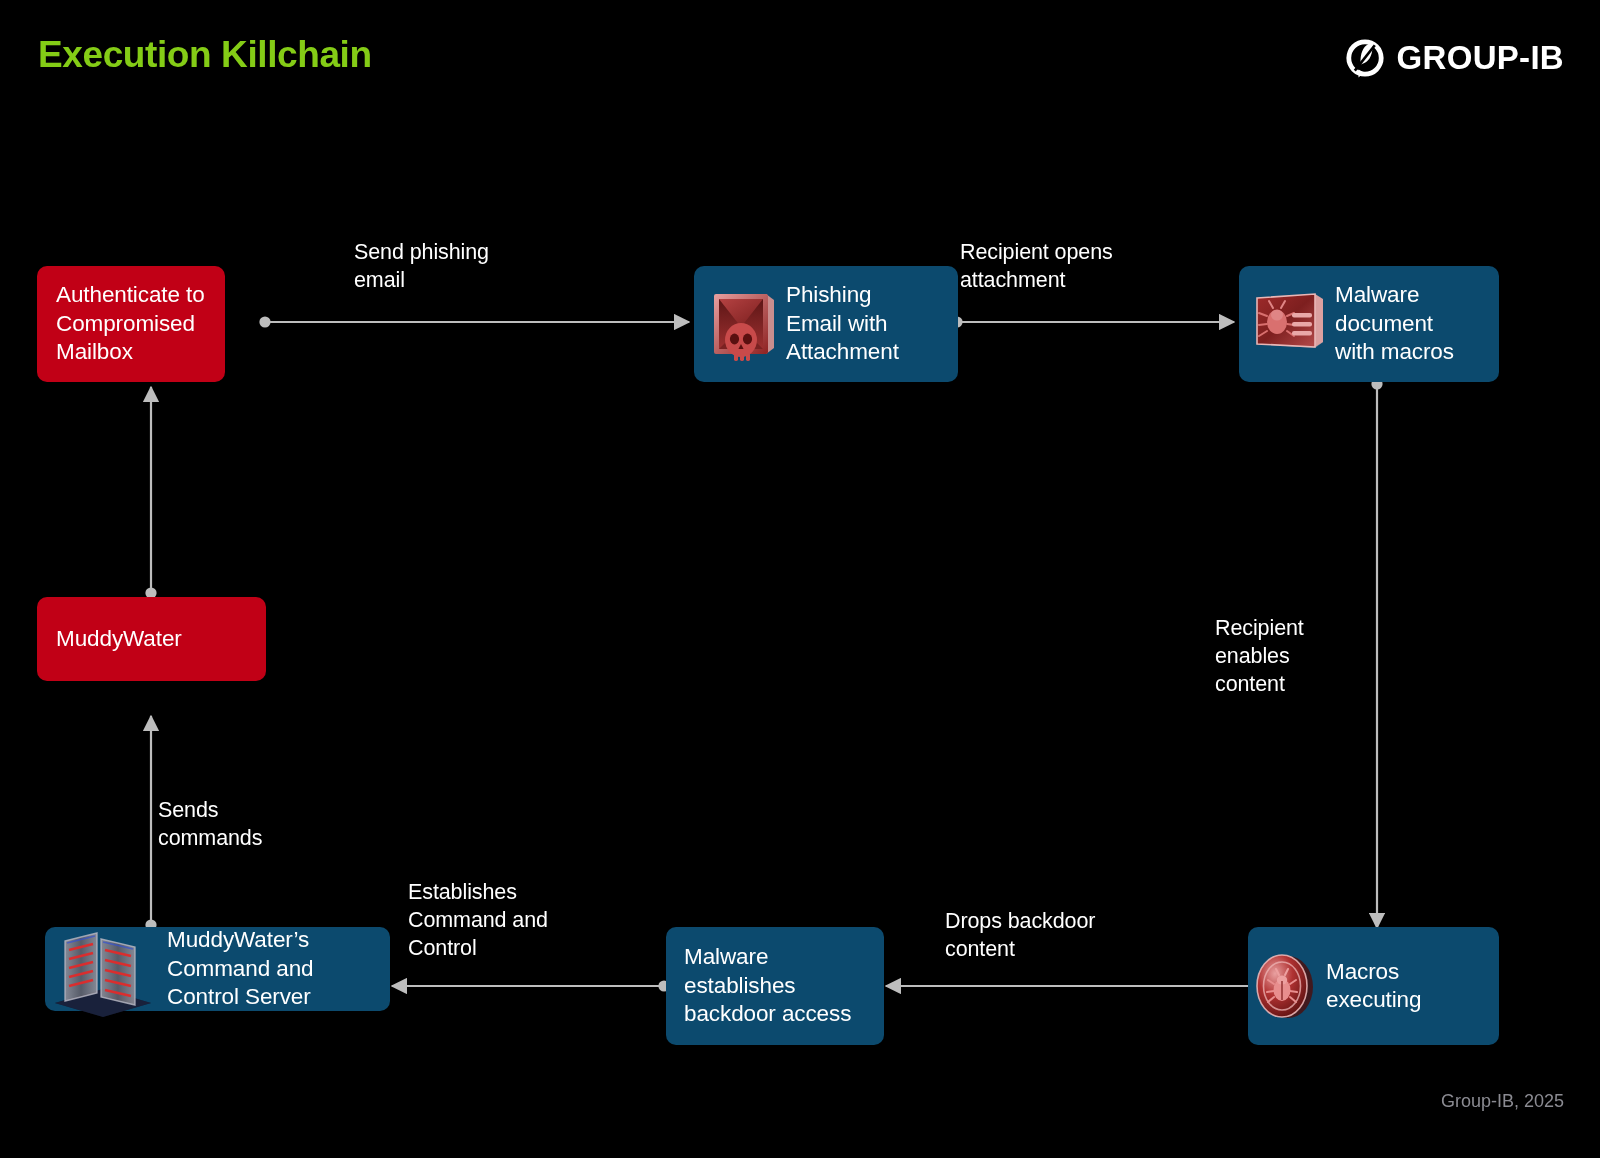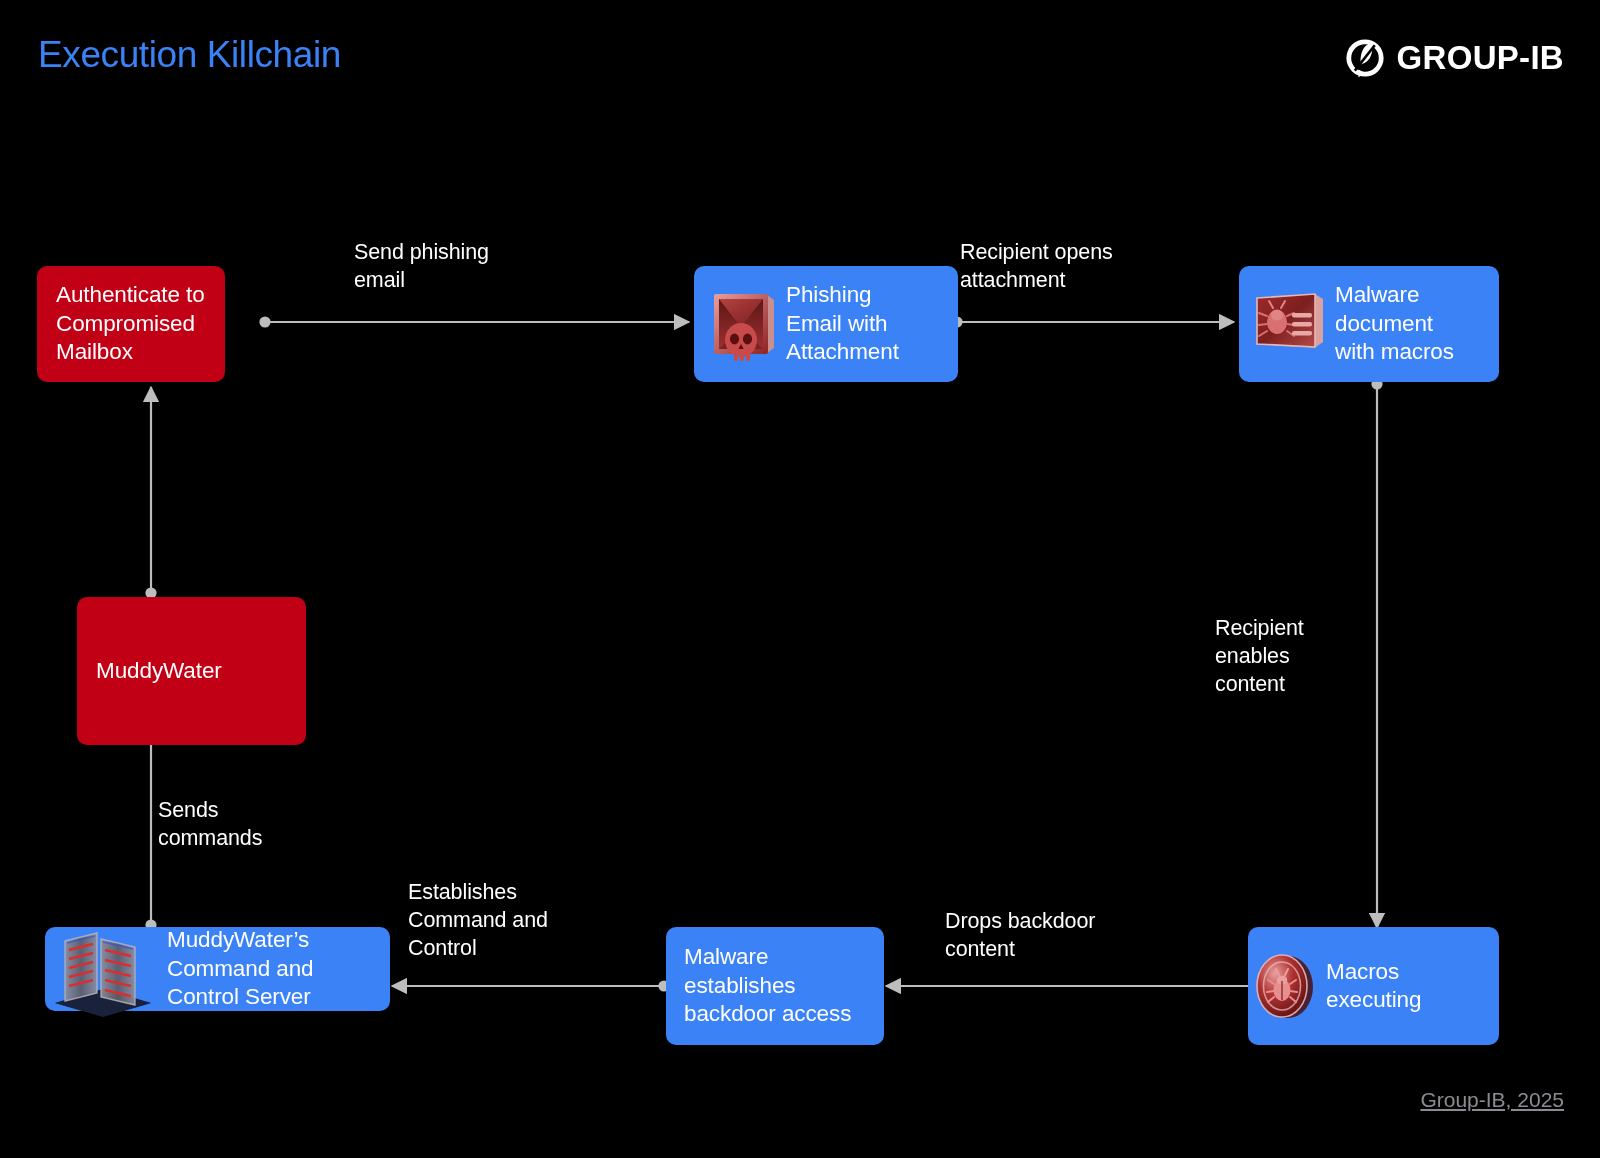--- a/index.html
+++ b/index.html
@@ -15,22 +15,22 @@
     background: #000000;
     overflow: hidden;
   }
 
   
   #page-title {
     position: absolute;
     left: 38px;
     top: 34px;
     font-size: 37px;
-    font-weight: 400;
-    color: #3b82f6;
+    font-weight: 700;
+    color: #84cc16;
     letter-spacing: -0.4px;
     white-space: nowrap;
   }
   #brand-logo {
     position: absolute;
     right: 36px;
     top: 36px;
     display: flex;
     align-items: center;
     gap: 10px;
@@ -55,21 +55,21 @@
   #edge-layer circle.endcap { fill: #bdbdbd; }
 
   
   .node {
     position: absolute;
     display: flex;
     align-items: center;
     border-radius: 10px;
   }
   .node.dark {
-    background: #3b82f6;
+    background: #0c4a6e;
   }
   .node.red {
     background: #c10016;
   }
   .node .node-label {
     color: #ffffff;
     font-size: 22.5px;
     line-height: 28.5px;
     white-space: pre-line;
     letter-spacing: -0.1px;
@@ -91,23 +91,22 @@
     white-space: pre-line;
     letter-spacing: -0.1px;
   }
 
   
   #footer-credit {
     position: absolute;
     right: 36px;
     bottom: 46px;
     color: #8b8b92;
-    font-size: 21px;
+    font-size: 18px;
     white-space: nowrap;
-    text-decoration: underline;
   }
 </style>
 </head>
 <body>
 
 <div id="canvas">
 
   <div id="page-title">Execution Killchain</div>
 
   <div id="brand-logo">
@@ -185,21 +184,21 @@
   <div class="edge-label" style="left:408px; top:878px; width:224px;">Establishes
 Command and
 Control</div>
 
   <div class="node red" style="left:37px; top:266px; width:188px; height:116px;">
     <div class="node-label">Authenticate to
 Compromised
 Mailbox</div>
   </div>
 
-  <div class="node red" style="left:37px; top:597px; width:229px; height:148px;margin-left:40px;">
+  <div class="node red" style="left:37px; top:597px; width:229px; height:84px;">
     <div class="node-label">MuddyWater</div>
   </div>
 
   <div class="node dark has-icon" style="left:694px; top:266px; width:264px; height:116px; padding-left:12px;">
     <svg class="node-icon" width="74" height="80" viewBox="0 0 74 80">
       <defs>
         <linearGradient id="envOuter" x1="0" y1="0" x2="1" y2="1">
           <stop offset="0" stop-color="#e8a0a0"></stop>
           <stop offset="1" stop-color="#8e2222"></stop>
         </linearGradient>

